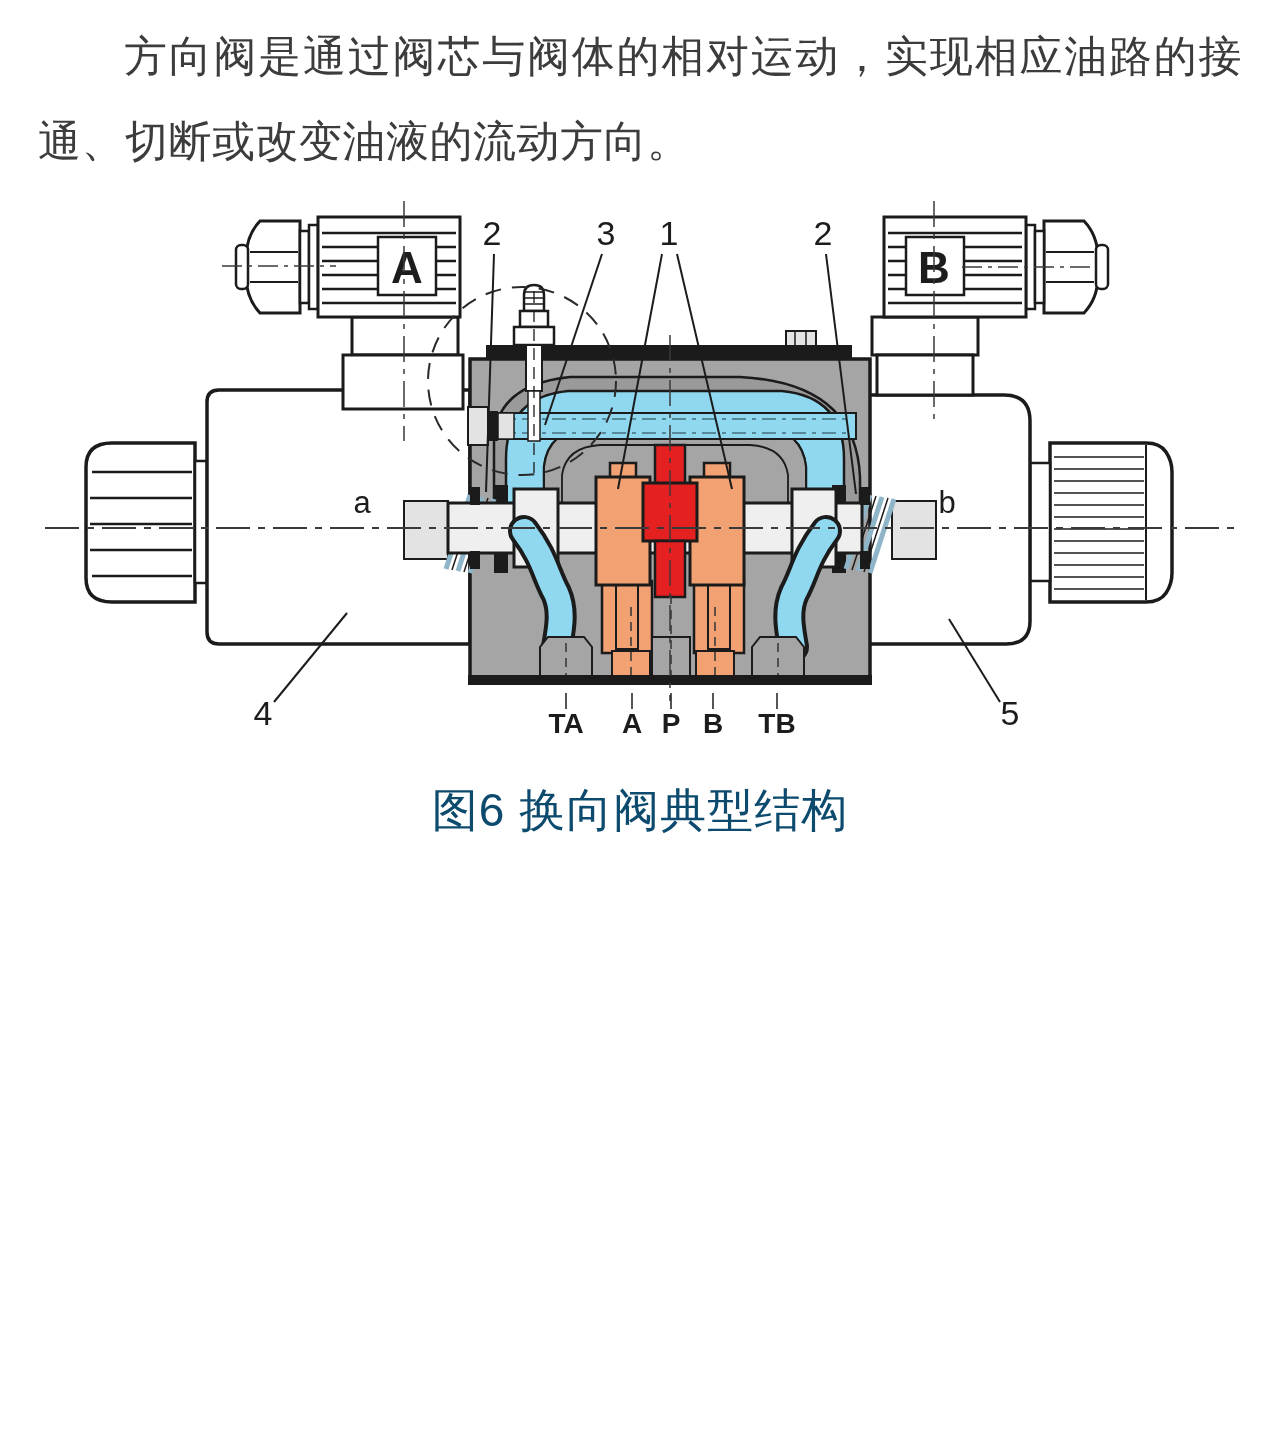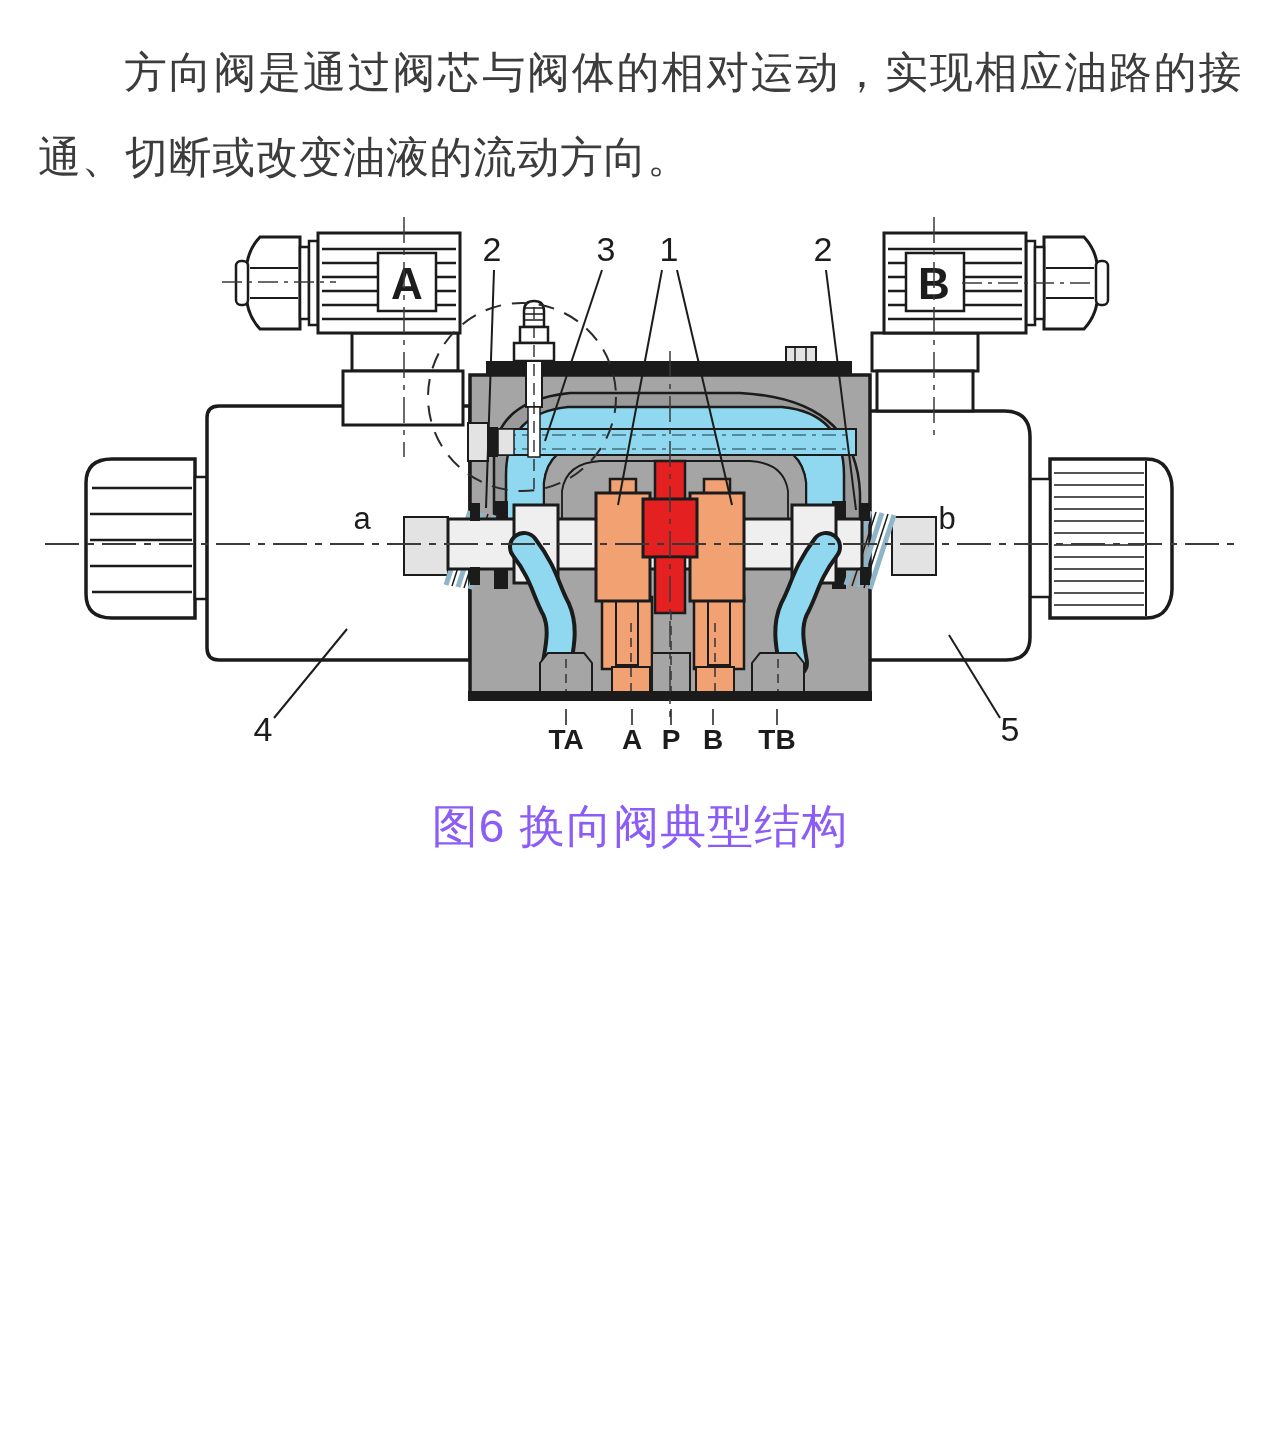--- a/index.html
+++ b/index.html
@@ -1,32 +1,32 @@
 <!DOCTYPE html>
 <html style="--outline: #1b1b1b; --body-gray: #a5a5a5; --channel-cyan: #8fd8ef; --land-orange: #f2a173; --center-red: #e42020; --steel-gray: #efefef;"><head>
 <meta charset="utf-8">
 <style>
   html,body{margin:0;padding:0;background:#ffffff;}
   body{width:1280px;font-family:"Liberation Sans","DejaVu Sans",sans-serif;color:#3c3c3c;}
-  .page{width:1280px;box-sizing:border-box;padding:30px 38px 40px 38px;}
+  .page{width:1280px;box-sizing:border-box;padding:14px 38px 40px 38px;}
   .para{
     font-size:43px;
     line-height:85px;
     text-align:justify;
     text-justify:inter-character;
     text-indent:2em;
     margin:0;
     color:#3c3c3c;
     letter-spacing:0.5px;
   }
   figure{margin:6px 0 0 0;padding:0;}
   figcaption{
     text-align:center;
     font-size:46px;
-    color:#8b5cf6;
+    color:#0c4a6e;
     margin:30px 0 26px 0;
     letter-spacing:1px;
   }
   svg{display:block;margin:0 auto;}
   
   .s{stroke:var(--outline,#1b1b1b);}
   .f-none{fill:none;}
   .f-white{fill:#ffffff;}
   .f-body{fill:var(--body-gray,#a5a5a5);}
   .f-mid{fill:#9a9a9a;}

